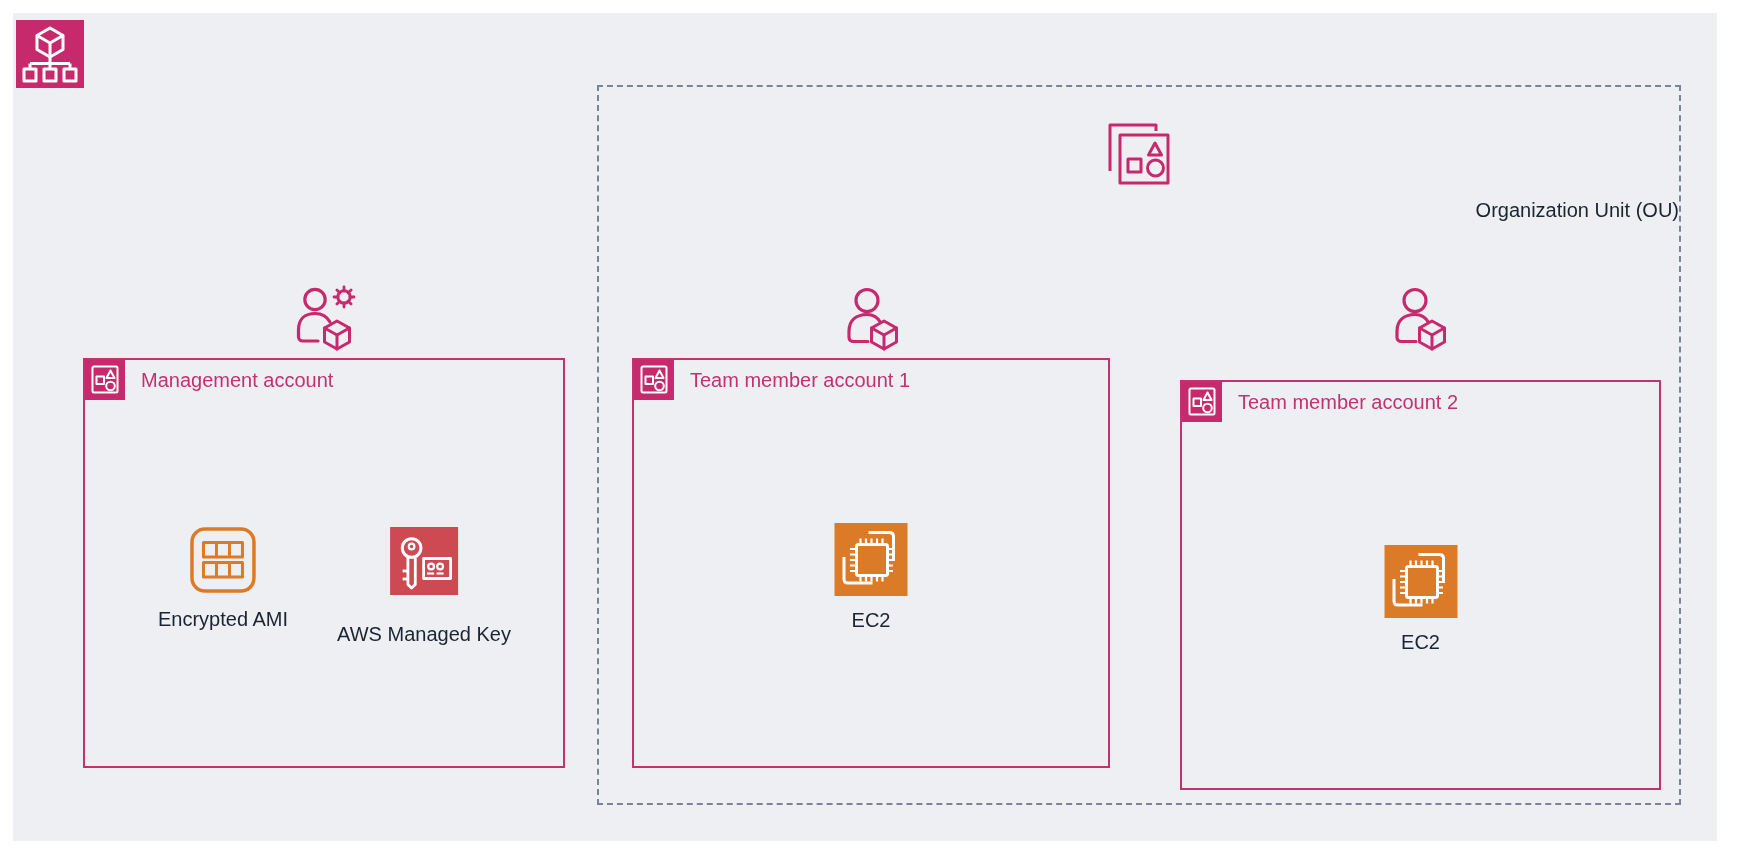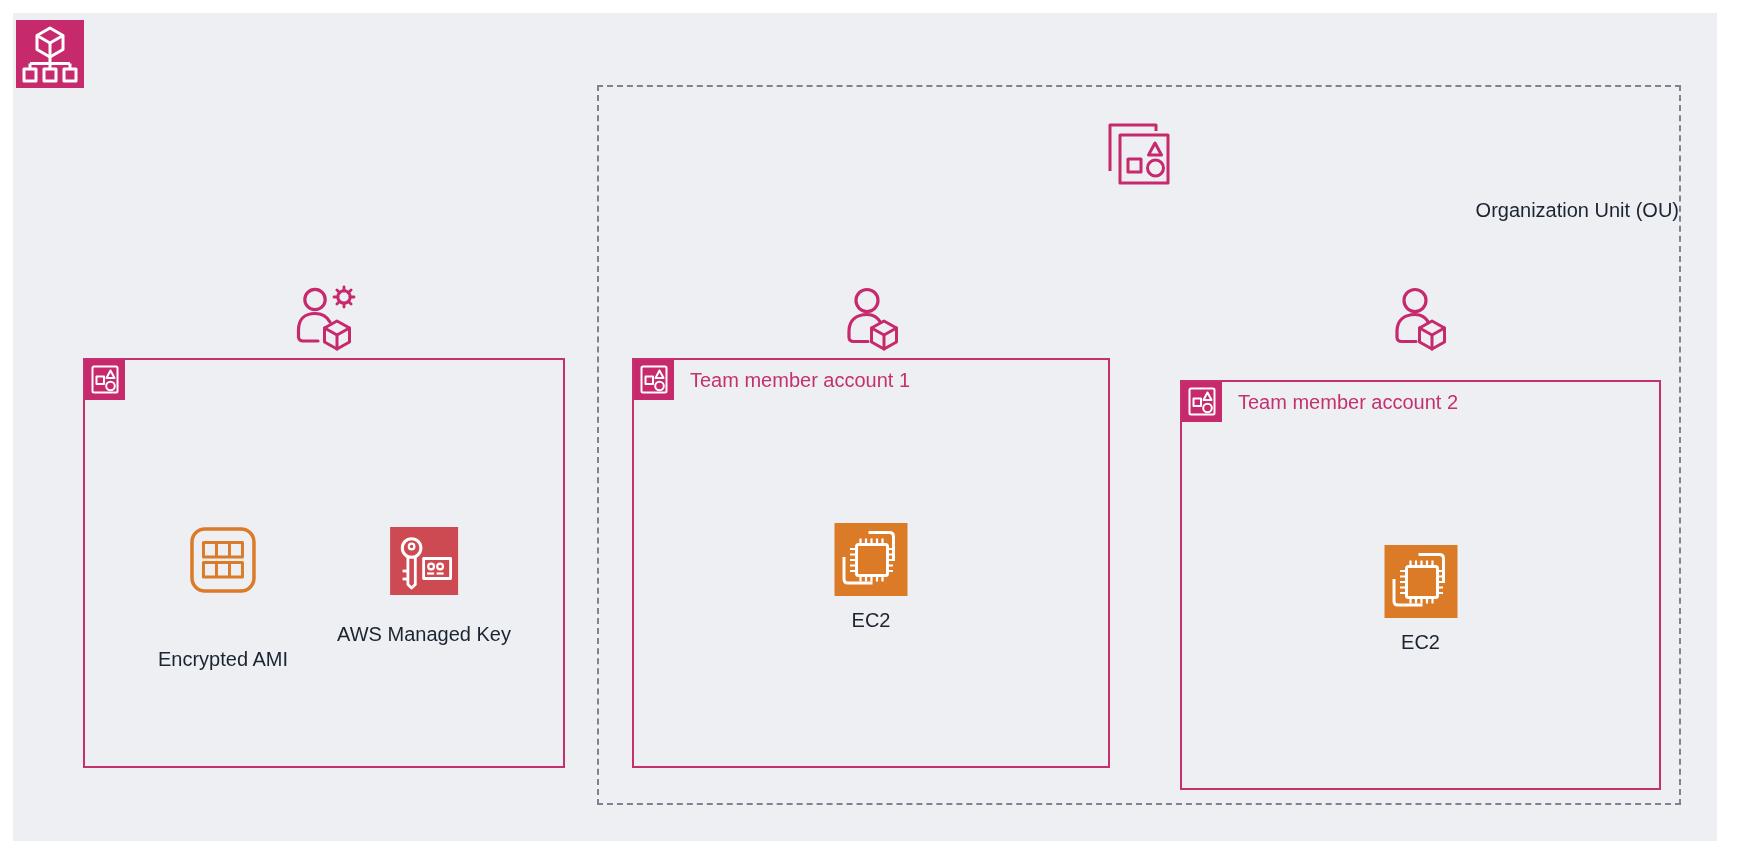--- a/index.html
+++ b/index.html
@@ -201,22 +201,23 @@
 
   <div class="account-box mgmt">
     <div class="account-header-icon">
       <svg viewBox="0 0 40 40" width="40" height="40" fill="none" stroke="#ffffff" stroke-width="2" stroke-linejoin="round">
         <rect x="7.5" y="6.5" width="25" height="26" rx="1.5"></rect>
         <rect x="11.5" y="16.5" width="7.5" height="7.5"></rect>
         <polygon points="25.5,10.5 21.5,18 29.5,18"></polygon>
         <circle cx="25.5" cy="26" r="4.3"></circle>
       </svg>
     </div>
-
-    <div class="resource" style="left:138px; top:165px;gap:40px;">
+    <div class="account-title">Management account</div>
+
+    <div class="resource" style="left:138px; top:165px;">
       <div style="position:relative; width:70px; height:70px;">
         <svg viewBox="0 0 70 70" width="70" height="70" fill="none" stroke="#DC7B27" stroke-linejoin="round">
           <rect x="4" y="4" width="62" height="62" rx="13" stroke-width="3.5"></rect>
           <rect x="15.5" y="17.5" width="39" height="14.5" stroke-width="3"></rect>
           <line x1="28.5" y1="17.5" x2="28.5" y2="32" stroke-width="3"></line>
           <line x1="41.5" y1="17.5" x2="41.5" y2="32" stroke-width="3"></line>
           <rect x="15.5" y="37.5" width="39" height="14.5" stroke-width="3"></rect>
           <line x1="28.5" y1="37.5" x2="28.5" y2="52" stroke-width="3"></line>
           <line x1="41.5" y1="37.5" x2="41.5" y2="52" stroke-width="3"></line>
         </svg>

